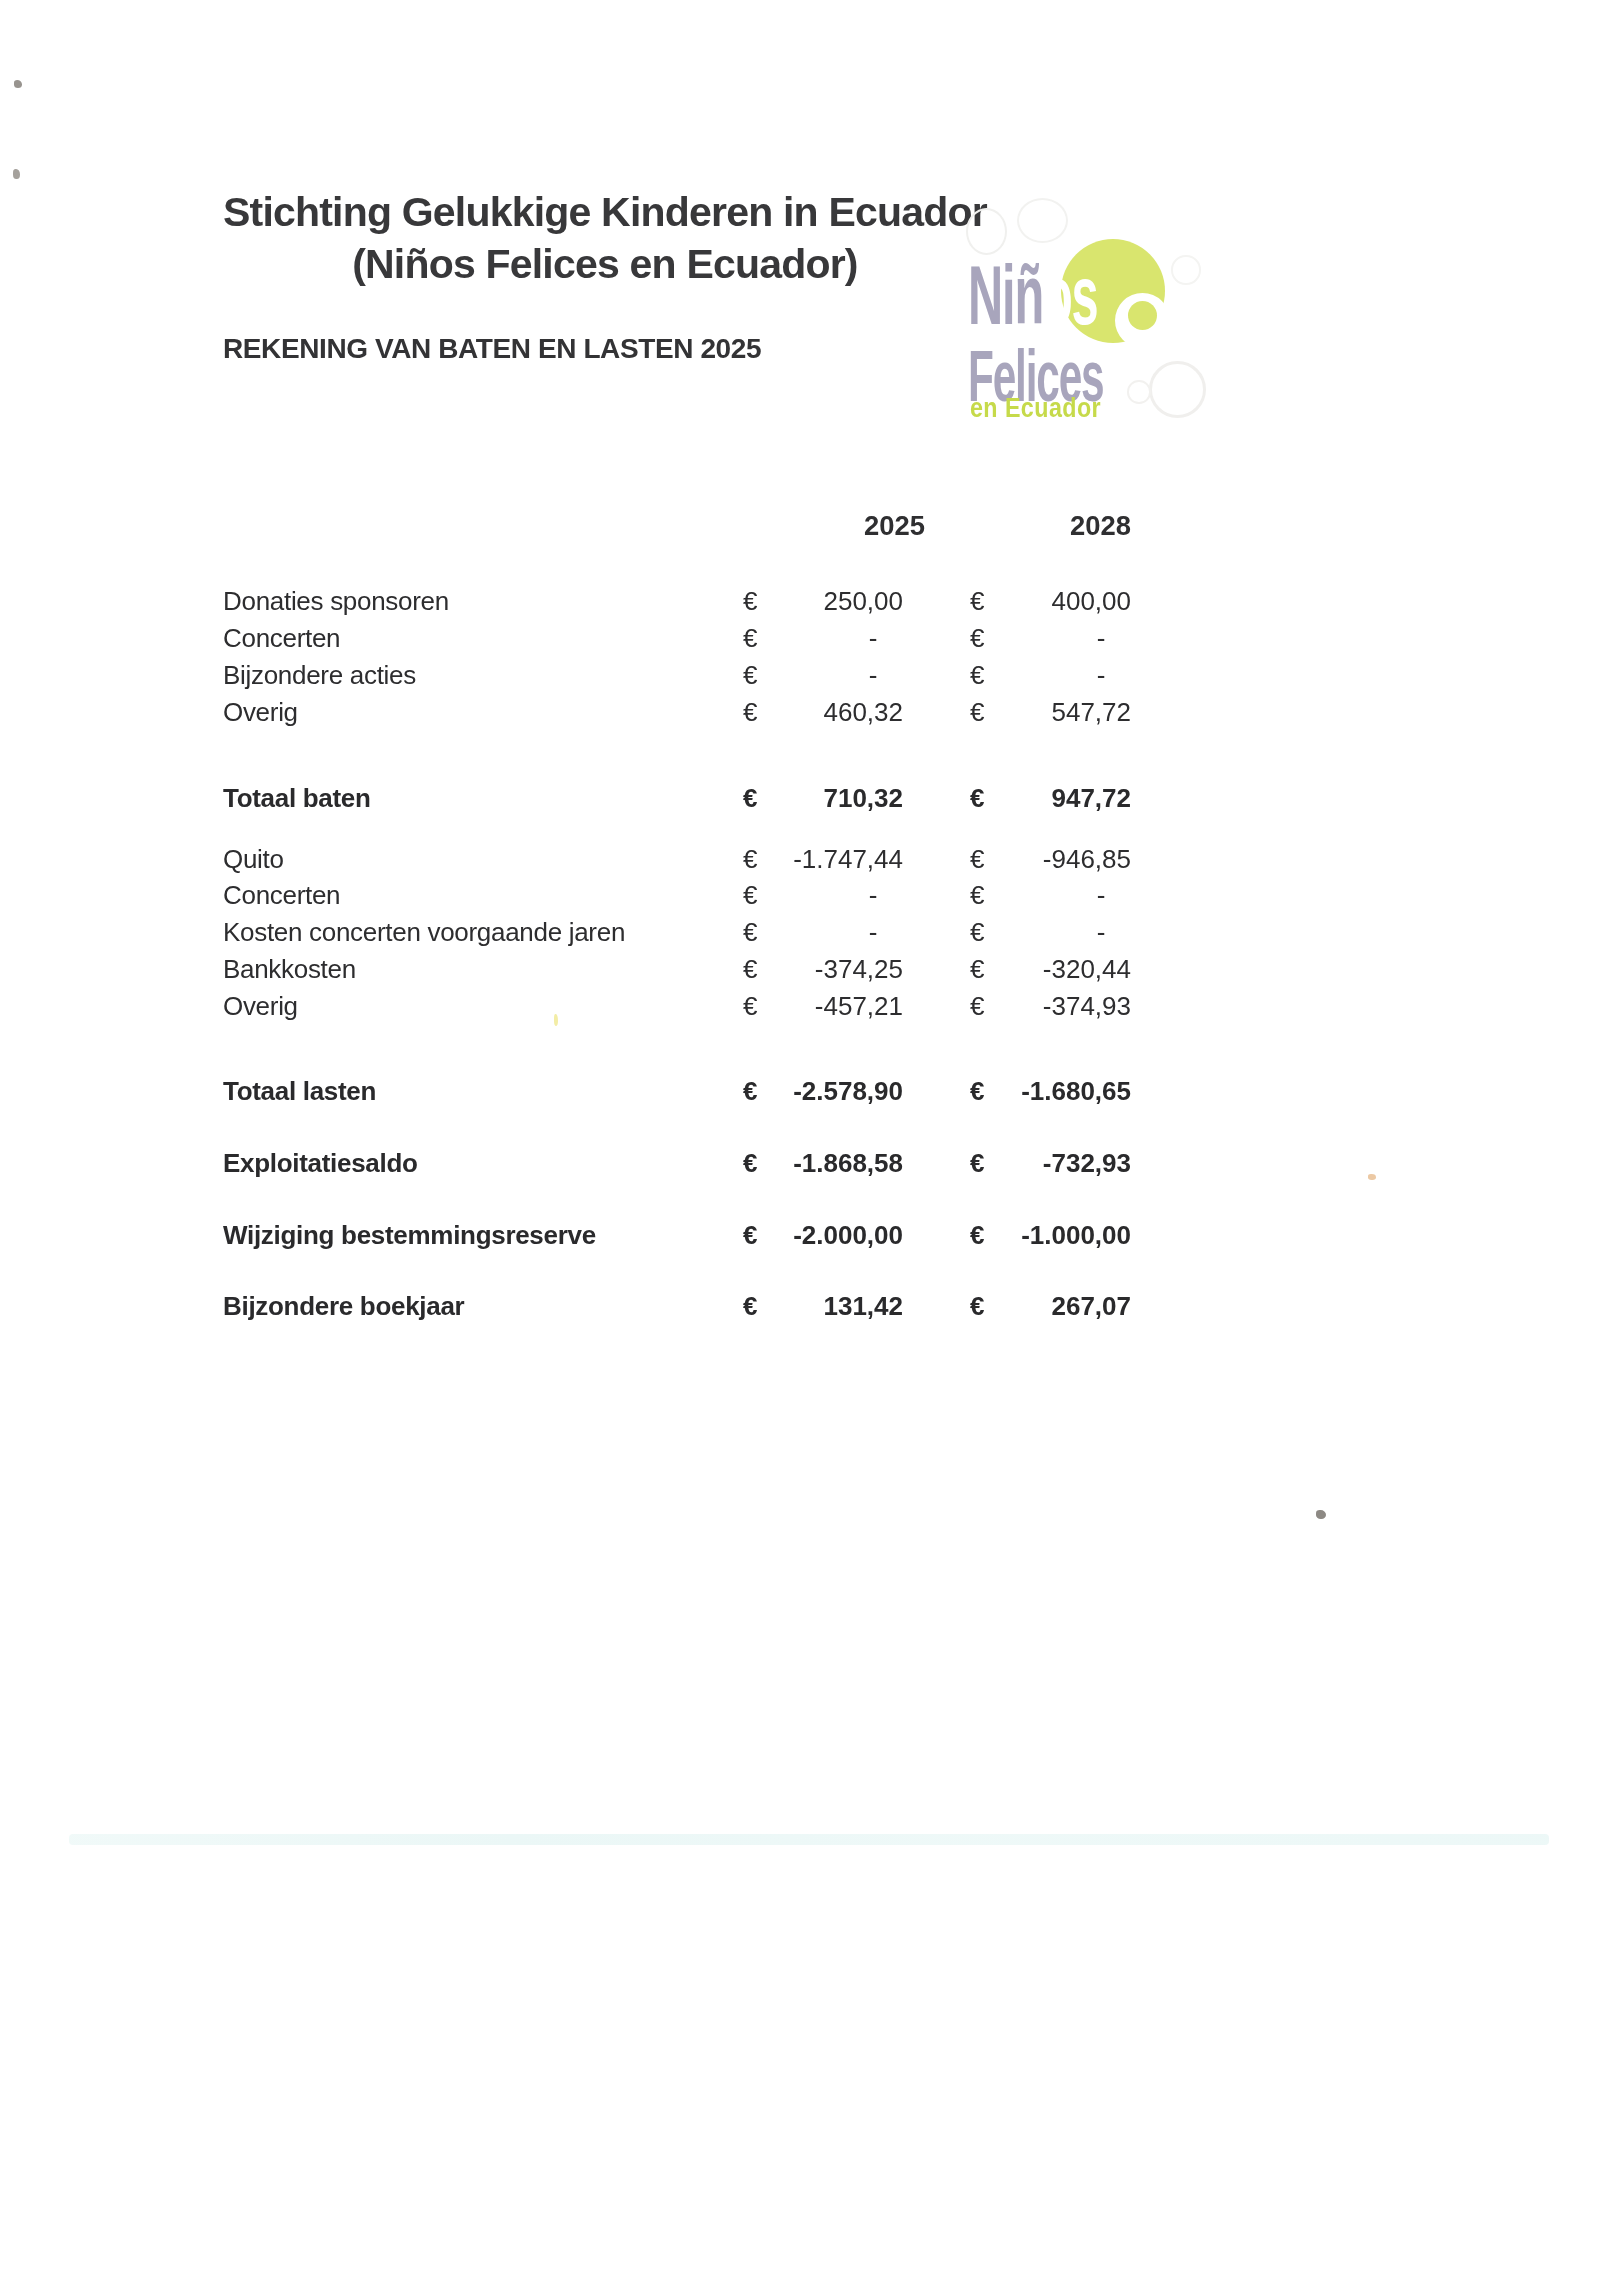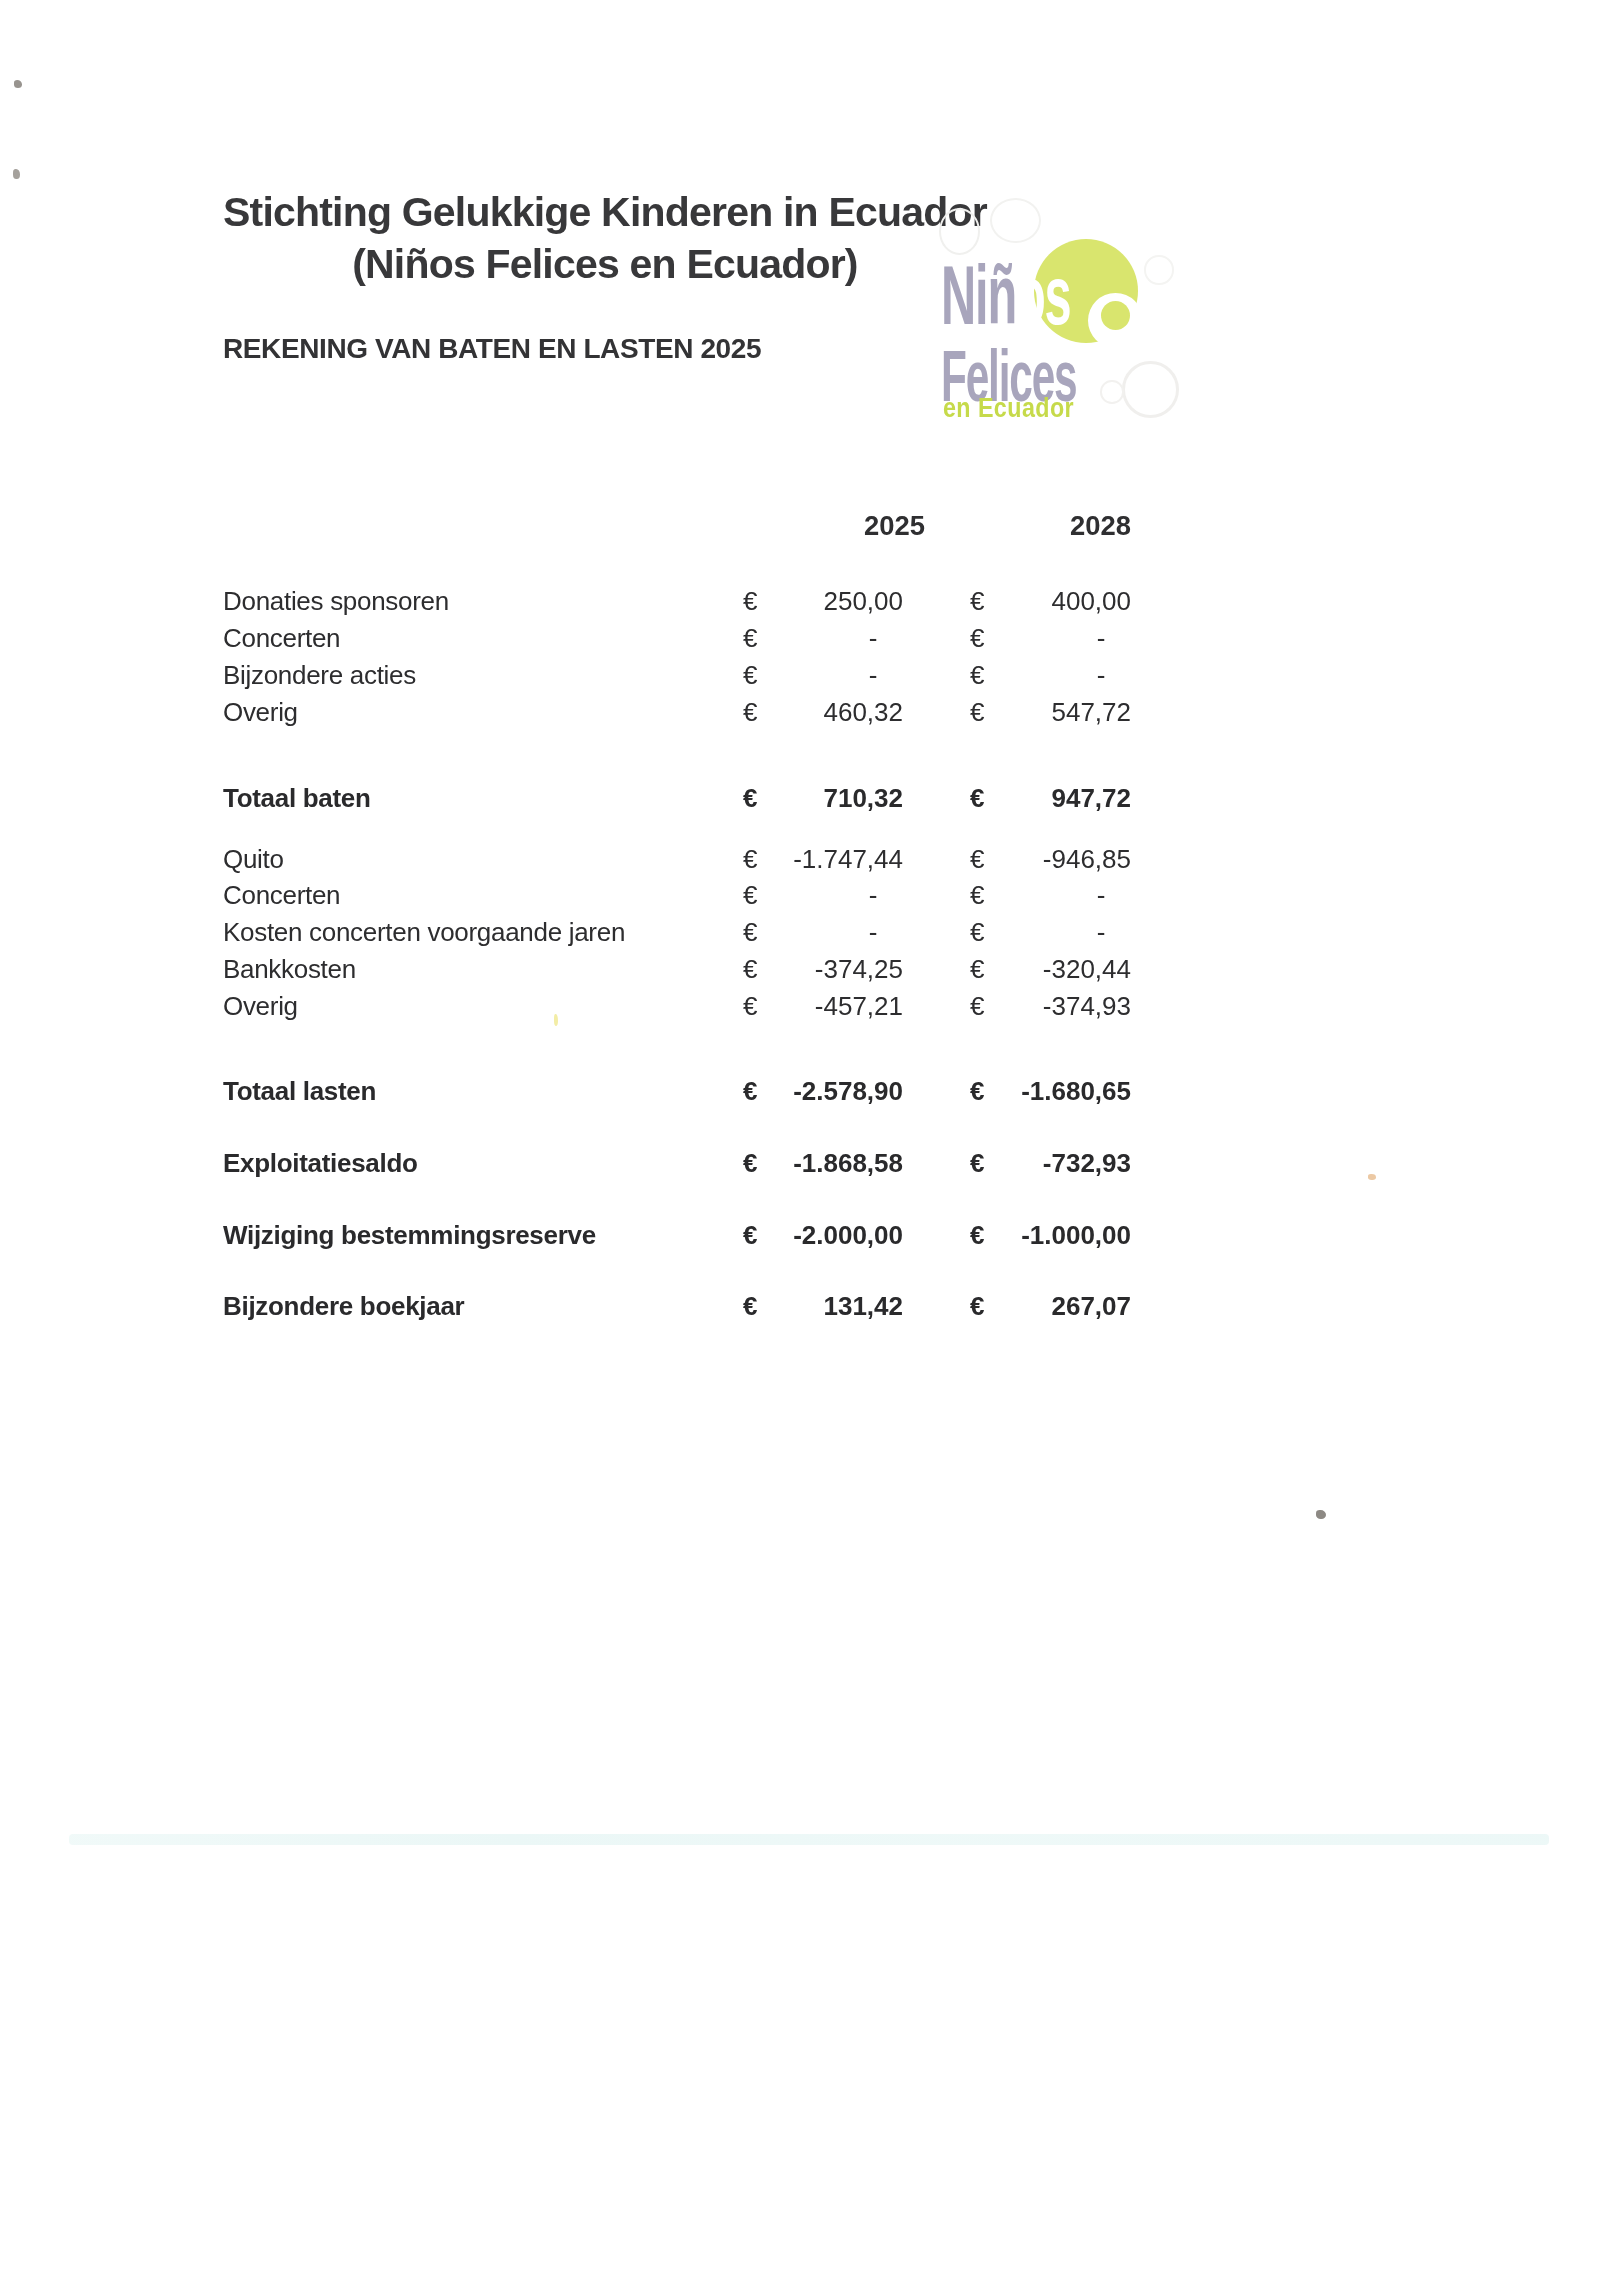--- a/index.html
+++ b/index.html
@@ -17,21 +17,21 @@
     font-size:41px; font-weight:bold; color:#38383a;
     letter-spacing:-0.8px; line-height:52px; white-space:nowrap;text-align:center;
   }
   .subtitle {
     position:absolute; left:223px; top:333px;
     font-size:28px; font-weight:bold; color:#333335;
     letter-spacing:-0.4px; white-space:nowrap;text-align:center;
   }
 
   
-  .logo { position:absolute; left:921px; top:196px; width:323px; height:255px; }
+  .logo { position:absolute; left:948px; top:196px; width:323px; height:255px; }
   .logo .circle-big {
     position:absolute; left:113px; top:43px; width:104px; height:104px;
     border-radius:50%; z-index:1;
   }
   .logo .circle-cut {
     position:absolute; left:167px; top:97px; width:55px; height:55px;
     border-radius:50%; background:#ffffff; z-index:2;
   }
   .logo .circle-dot {
     position:absolute; left:180px; top:105px; width:29px; height:29px;

